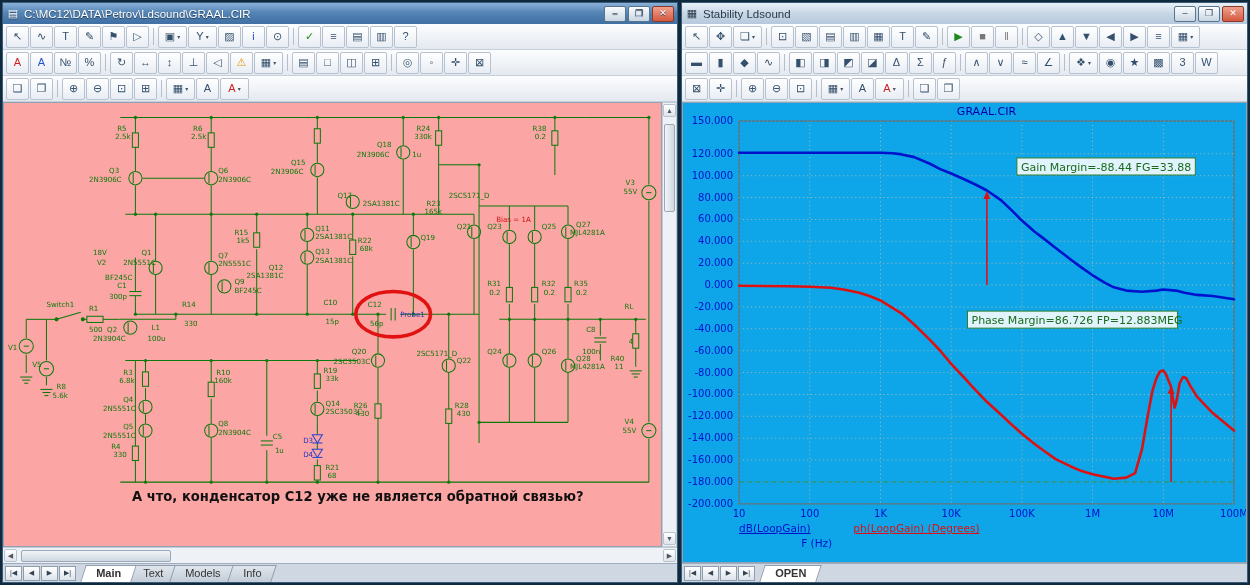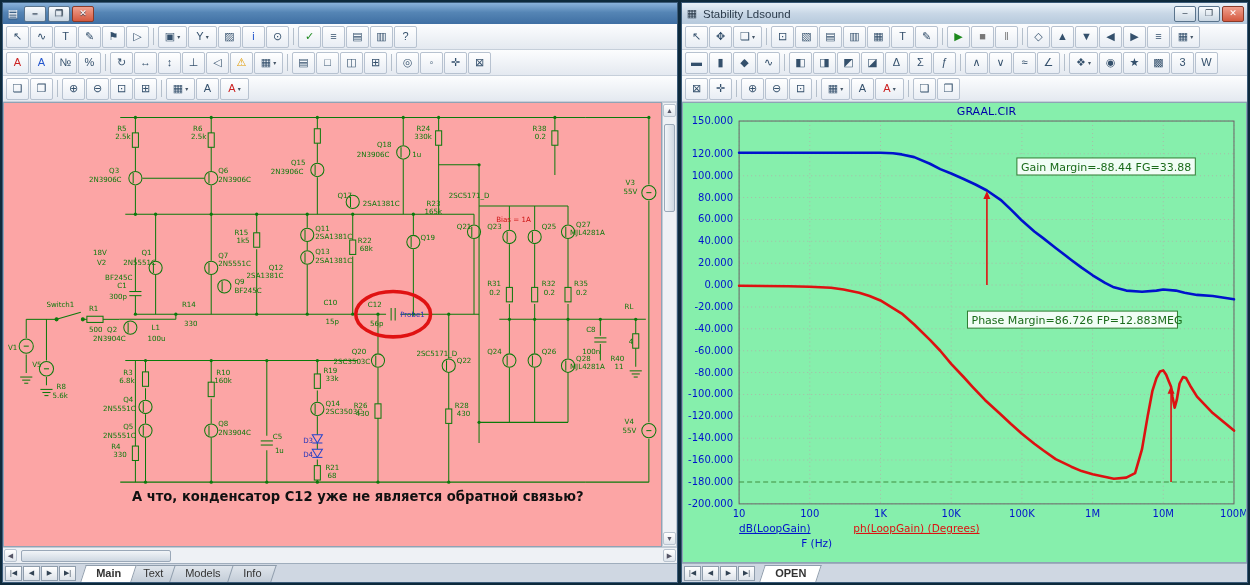--- a/index.html
+++ b/index.html
@@ -17,21 +17,21 @@
   .wbtn{width:20px;height:14px;font-size:9px;line-height:13px;text-align:center;border:1px solid #5a748c;border-radius:2px;background:linear-gradient(#fafcfe,#c9d6e2);color:#2a3a4a}
   .wbtn.close{background:linear-gradient(#f0a08e,#d4593f);color:#fff;border-color:#8a3a28}
   .toolbar{height:26px;flex:0 0 26px;display:flex;align-items:center;gap:1px;padding:0 3px;background:linear-gradient(#fcfdfe,#e4e9f0);border-bottom:1px solid #c6cfda;box-sizing:border-box;overflow:hidden}
   .tb-btn{width:21px;height:20px;flex:0 0 auto;display:inline-flex;align-items:center;justify-content:center;border:1px solid #b7c2d0;border-radius:2px;background:linear-gradient(#ffffff,#e8edf4)}
   .tb-btn.dd{width:27px}
   .tb-btn.dd::after{content:"▾";font-size:6px;color:#456;margin-left:2px}
   .tb-glyph{font-size:11px;color:#34506c;line-height:1}
   .tb-sep{width:1px;height:17px;background:#b4bfcb;margin:0 3px;flex:0 0 1px}
   .content-row{flex:1;display:flex;min-height:0}
   .schematic-canvas{flex:1;background:#fca5a5;border:1px solid #8fa3b5;min-width:0;box-sizing:border-box}
-  .plot-pane{flex:1;background:#86efac;border:1px solid #8fa3b5;min-height:0;box-sizing:border-box}
+  .plot-pane{flex:1;background:#0ea5e9;border:1px solid #8fa3b5;min-height:0;box-sizing:border-box}
   svg{display:block;width:100%;height:100%;font-family:"DejaVu Sans",sans-serif}
   .vscroll{flex:0 0 15px;background:#eef1f5;border:1px solid #c2cbd5;display:flex;flex-direction:column;align-items:center;box-sizing:border-box}
   .sb-btn{width:13px;height:13px;font-size:7px;color:#556;display:flex;align-items:center;justify-content:center;background:linear-gradient(#fff,#dfe5ec);border:1px solid #b9c3cf;border-radius:2px;margin:1px 0;box-sizing:border-box}
   .sb-track{flex:1;width:13px;position:relative}
   .sb-thumb-v{position:absolute;top:6px;left:1px;width:11px;height:88px;background:linear-gradient(90deg,#f2f5f8,#cfd8e2);border:1px solid #9aa8b8;border-radius:2px;box-sizing:border-box}
   .hscroll{flex:0 0 14px;display:flex;align-items:center;background:#eef1f5;border-top:1px solid #c2cbd5;padding:0 1px;box-sizing:border-box}
   .sb-track-h{flex:1;height:12px;position:relative}
   .sb-thumb-h{position:absolute;left:4px;top:0;width:150px;height:12px;background:linear-gradient(#f2f5f8,#cfd8e2);border:1px solid #9aa8b8;border-radius:2px;box-sizing:border-box}
   .tabbar{flex:0 0 19px;display:flex;align-items:center;background:#cfd7e2;border-top:1px solid #9fadbc;padding:0 2px;gap:1px;box-sizing:border-box}
   .nav-btn{width:17px;height:15px;font-size:7px;display:inline-flex;align-items:center;justify-content:center;border:1px solid #8f9dac;background:linear-gradient(#fff,#dde3ea);color:#345;box-sizing:border-box}
@@ -41,20 +41,21 @@
   .tab.active{background:#fff;font-weight:bold;position:relative;z-index:2}
 </style>
 </head>
 <body>
 
 <div class="desktop">
 
   <div class="window" id="win-left">
     <div class="titlebar active">
       <span class="tb-icon">▤</span>
+      <span class="title-text">C:\MC12\DATA\Petrov\Ldsound\GRAAL.CIR</span>
       <span class="win-btns">
         <span class="wbtn">–</span>
         <span class="wbtn">❐</span>
         <span class="wbtn close">✕</span>
       </span>
     </div>
     <div class="toolbar">
         <span class="tb-btn">
           <span class="tb-glyph">↖</span>
         </span>

